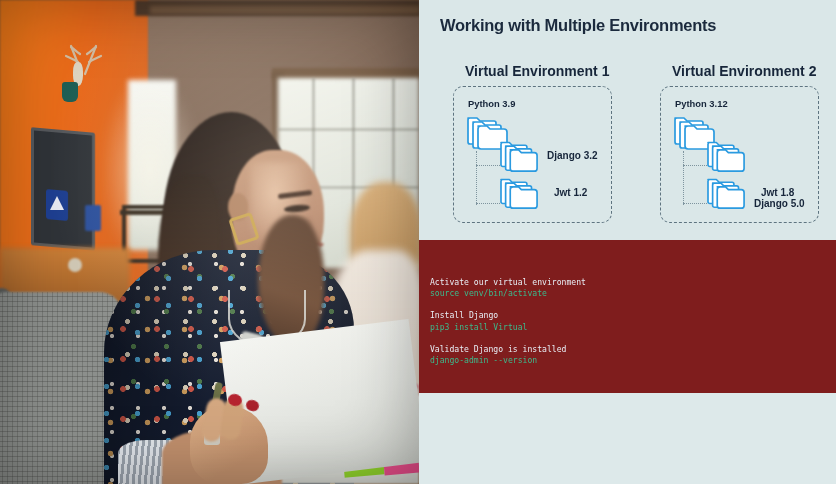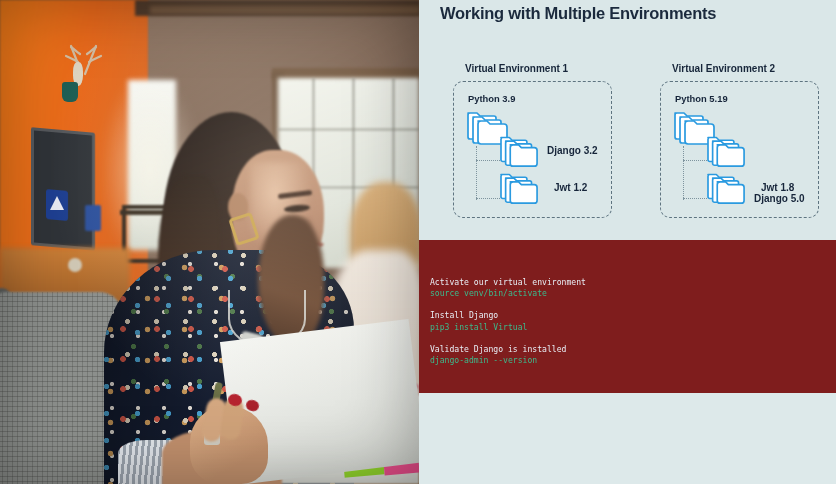--- a/index.html
+++ b/index.html
@@ -372,31 +372,31 @@
     overflow: hidden;
   }
 
   
   #diagram-area {
     position: absolute; left: 0; top: 0;
     width: 417px; height: 240px;
     background: #dae7e8;
   }
   #slide-title {
-    position: absolute; left: 21px; top: 4px;
+    position: absolute; left: 21px; top: 16px;
     font-size: 16.5px; font-weight: bold;
     color: #1b2a3d; letter-spacing: -0.25px;
     white-space: nowrap;
   }
   .env-group { position: absolute; top: 63px; }
   .env-group.left  { left: 34px; }
   .env-group.right { left: 221px; padding-left: 20px; }
 
   .env-caption {
-    font-size: 10px; font-weight: bold;
+    font-size: 14px; font-weight: bold;
     color: #17263a; margin-left: 12px; margin-bottom: 7px;
     white-space: nowrap;
   }
   .env-box {
     position: relative;
     width: 159px; height: 137px;
     border: 1.4px dashed #5e7480;
     border-radius: 10px;
     box-sizing: border-box;
   }
@@ -613,21 +613,21 @@
             </svg>
           </div>
           <div class="pkg-label" style="left:100px; top:100px;">Jwt 1.2</div>
         </div>
       </div>
 
       <div class="env-group right">
         <div class="env-caption">Virtual Environment 2</div>
 
         <div class="env-box">
-          <div class="env-pylabel">Python 5.19</div>
+          <div class="env-pylabel">Python 3.12</div>
 
           <div class="folder" style="left:12px; top:24px;">
             <svg width="44" height="40" viewBox="0 0 44 40">
               <g fill="#ffffff" stroke="#2a9ae0" stroke-width="1.7" stroke-linejoin="round">
                 <path d="M2 7 h9 l3 3 h14 a2 2 0 0 1 2 2 v19 a2 2 0 0 1 -2 2 h-24 a2 2 0 0 1 -2 -2 v-22 a2 2 0 0 1 2 -2 z"></path>
                 <path d="M7 11 h9 l3 3 h14 a2 2 0 0 1 2 2 v19 a2 2 0 0 1 -2 2 h-24 a2 2 0 0 1 -2 -2 v-22 a2 2 0 0 1 2 -2 z"></path>
                 <path d="M12 15 h9 l3 3 h14 a3 3 0 0 1 3 3 v14 a3 3 0 0 1 -3 3 h-23 a3 3 0 0 1 -3 -3 v-17 a3 3 0 0 1 3 -3 z"></path>
               </g>
             </svg>
           </div>

